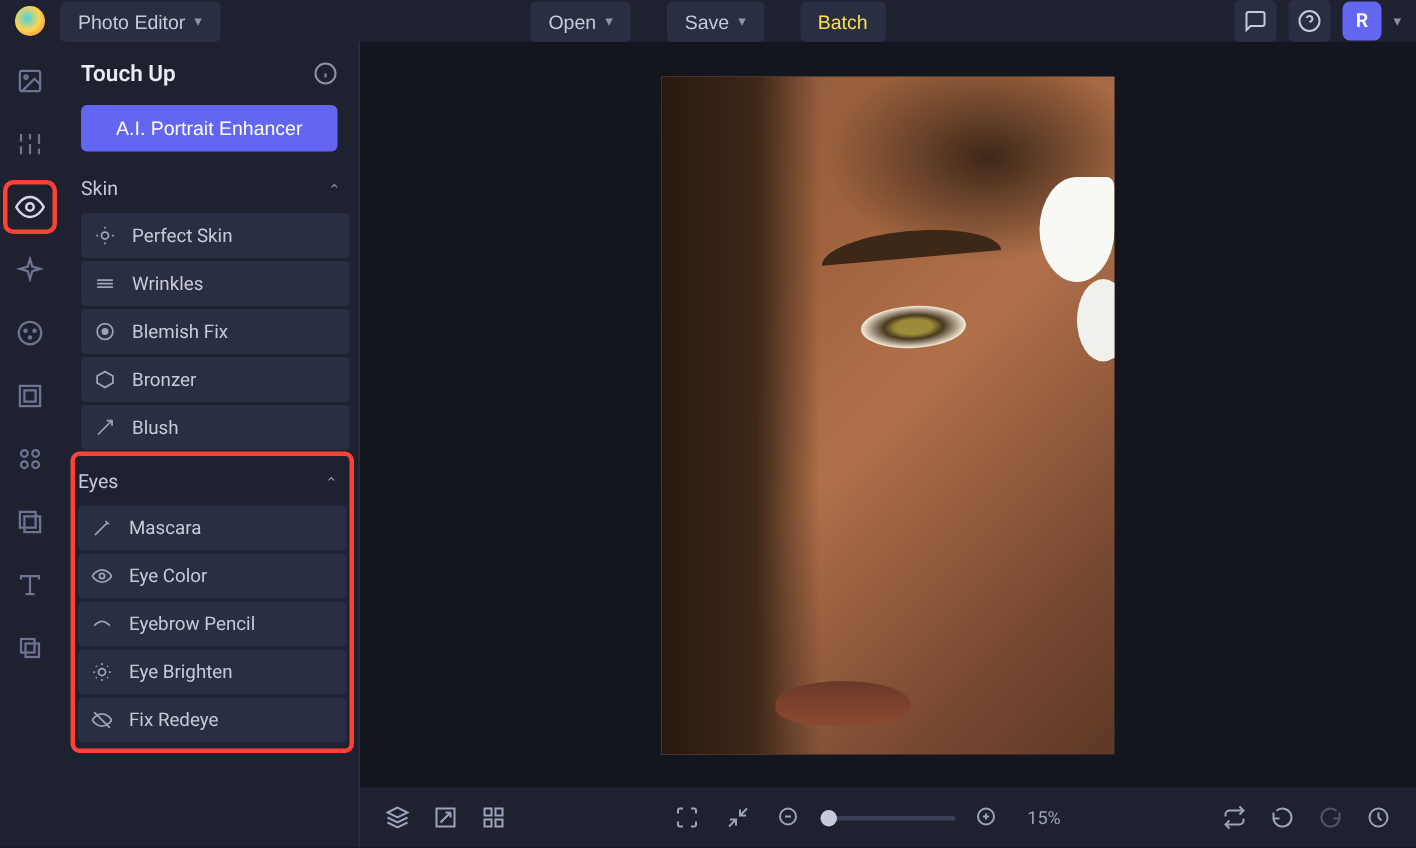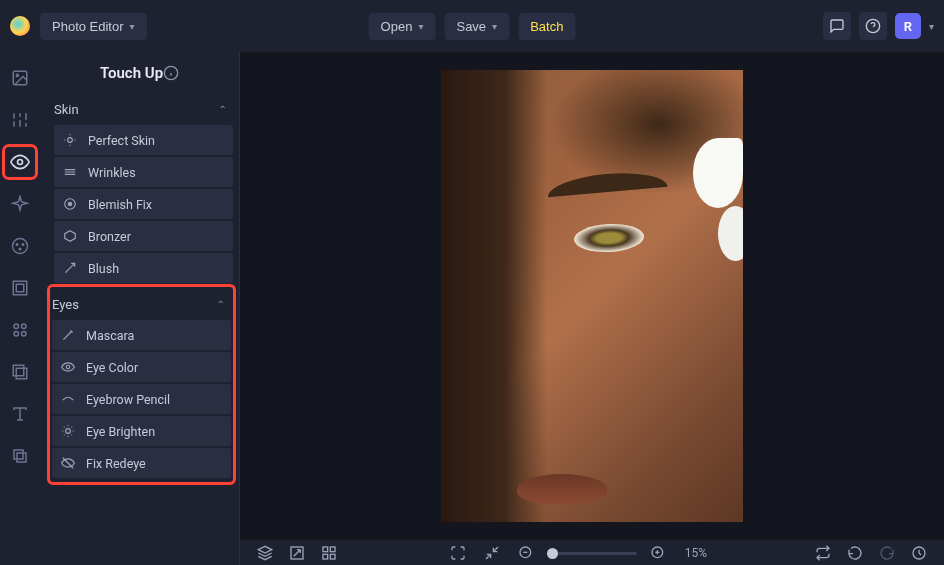--- a/index.html
+++ b/index.html
@@ -1,37 +1,37 @@
 <!DOCTYPE html>
 <html><head>
 <meta charset="utf-8">
 <style>
 * { margin: 0; padding: 0; box-sizing: border-box; }
 body { font-family: -apple-system, BlinkMacSystemFont, "Segoe UI", Roboto, sans-serif; background: #1e2130; color: #c7cad9; overflow: hidden; width: 944px; height: 565px; }
 .app { display: flex; flex-direction: column; width: 100%; height: 100%; }
 
-.topbar { height: 52px; display: flex; align-items: center; padding: 0 10px; background: #1e2130; }
+.topbar { height: 28px; display: flex; align-items: center; padding: 0 10px; background: #1e2130; }
 .logo { width: 20px; height: 20px; border-radius: 50%; background: radial-gradient(circle at 40% 40%, #4dd0e1, #ffd54f, #ff7043); margin-right: 10px; }
 .dropdown-btn { display: flex; align-items: center; gap: 6px; background: #2a2e42; border: none; color: #c7cad9; padding: 6px 12px; border-radius: 4px; font-size: 13px; cursor: pointer; }
 .topbar-spacer { flex: 1; }
-.topbar-center { display: flex; gap: 9px; position: absolute; left: 50%; transform: translateX(-50%); }
+.topbar-center { display: flex; gap: 24px; position: absolute; left: 50%; transform: translateX(-50%); }
 .batch-btn { background: #2a2e42; border: none; color: #fde047; padding: 6px 12px; border-radius: 4px; font-size: 13px; cursor: pointer; }
 .topbar-right { display: flex; align-items: center; gap: 8px; }
 .icon-btn { width: 28px; height: 28px; display: flex; align-items: center; justify-content: center; background: #2a2e42; border-radius: 4px; cursor: pointer; }
 .avatar { width: 26px; height: 26px; background: #6366f1; color: #fff; border-radius: 5px; display: flex; align-items: center; justify-content: center; font-size: 13px; font-weight: 600; }
 .chevron { font-size: 10px; color: #8e93a8; }
 
 .main { display: flex; flex: 1; overflow: hidden; }
 .rail { width: 40px; background: #1e2130; display: flex; flex-direction: column; align-items: center; padding-top: 12px; gap: 14px; }
 .rail-item { width: 28px; height: 28px; display: flex; align-items: center; justify-content: center; color: #6e7391; cursor: pointer; border-radius: 4px; }
 .rail-item.active { color: #d4d7e6; }
 .highlight-red { outline: 3px solid #ff4136; outline-offset: 1px; border-radius: 3px; }
 
 .sidebar { width: 200px; background: #1e2130; display: flex; flex-direction: column; overflow: hidden; border-right: 1px solid #2a2e42; }
-.sidebar-header { display: flex; justify-content: center; align-items: center; padding: 12px 14px 12px 14px; }
+.sidebar-header { display: flex; justify-content: space-between; align-items: center; padding: 12px 14px 12px 14px; }
 .sidebar-title { font-size: 15px; font-weight: 600; color: #e9ebf5; }
 .info-icon { color: #8e93a8; cursor: pointer; }
 .ai-btn { margin: 0 14px 10px 14px; background: #6366f1; color: #fff; border: none; padding: 8px; border-radius: 4px; font-size: 13px; cursor: pointer; text-align: center; }
 
 .sidebar-scroll { flex: 1; overflow-y: auto; padding: 0 6px 0 14px; }
 .sidebar-scroll::-webkit-scrollbar { width: 6px; }
 .sidebar-scroll::-webkit-scrollbar-thumb { background: #3a3f58; border-radius: 3px; }
 
 .section-header { display: flex; justify-content: space-between; align-items: center; padding: 8px 6px 8px 0; font-size: 13px; color: #c7cad9; cursor: pointer; }
 .tool-item { display: flex; align-items: center; gap: 10px; padding: 7px 8px; font-size: 12.5px; color: #c7cad9; background: #2a2e42; border-radius: 3px; margin-bottom: 2px; cursor: pointer; }
@@ -178,20 +178,21 @@
       <div class="sidebar-header">
         <span class="sidebar-title">Touch Up</span>
         <span class="info-icon">
           <svg width="16" height="16" viewBox="0 0 24 24" fill="none" stroke="currentColor" stroke-width="2">
               <circle cx="12" cy="12" r="10"></circle>
               <line x1="12" y1="16" x2="12" y2="12"></line>
               <line x1="12" y1="8" x2="12" y2="8"></line>
             </svg>
         </span>
       </div>
+      <button class="ai-btn">A.I. Portrait Enhancer</button>
 
       <div class="sidebar-scroll">
 
         <div class="section-header">
           <span>Skin</span>
           <span class="chevron">⌃</span>
         </div>
         <div class="tool-item">
             <span class="tool-icon">
               <svg width="14" height="14" viewBox="0 0 24 24" fill="none" stroke="currentColor" stroke-width="2">

